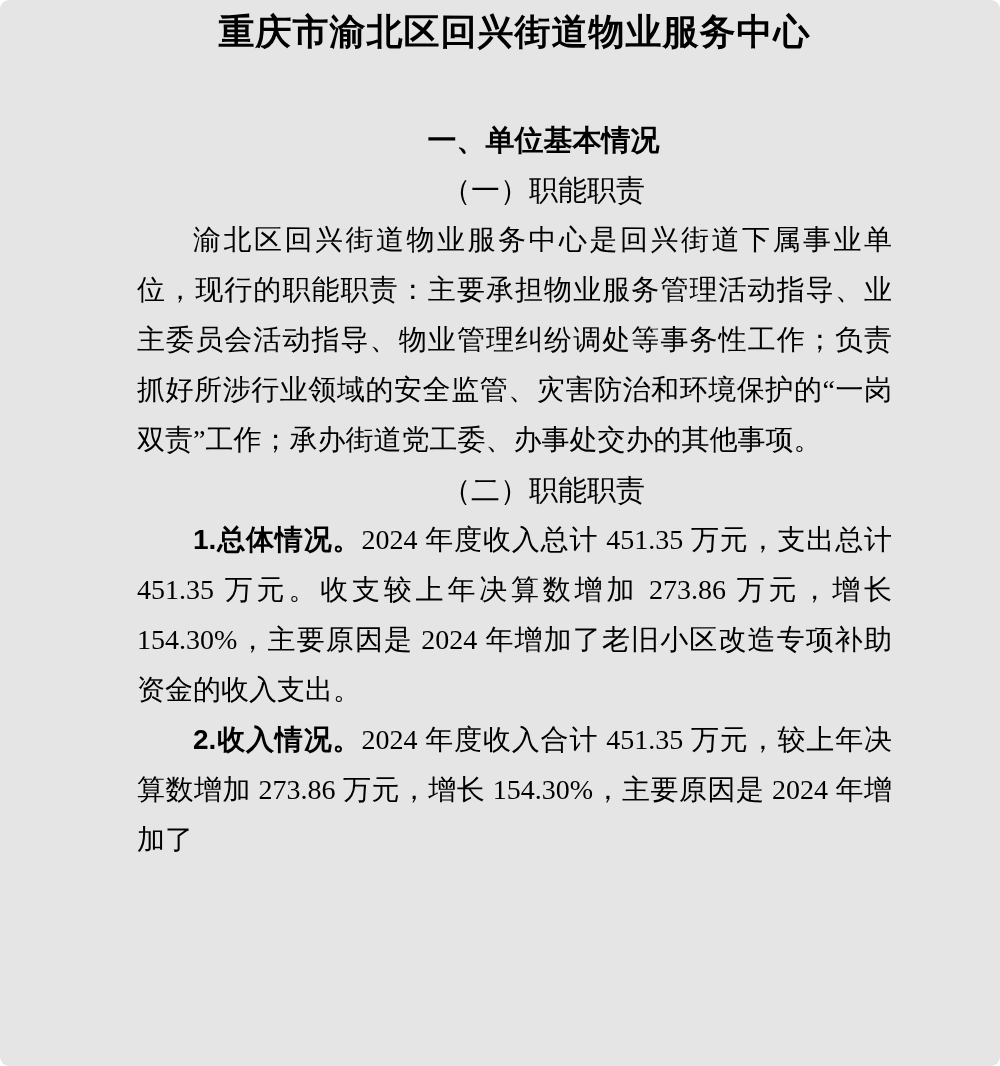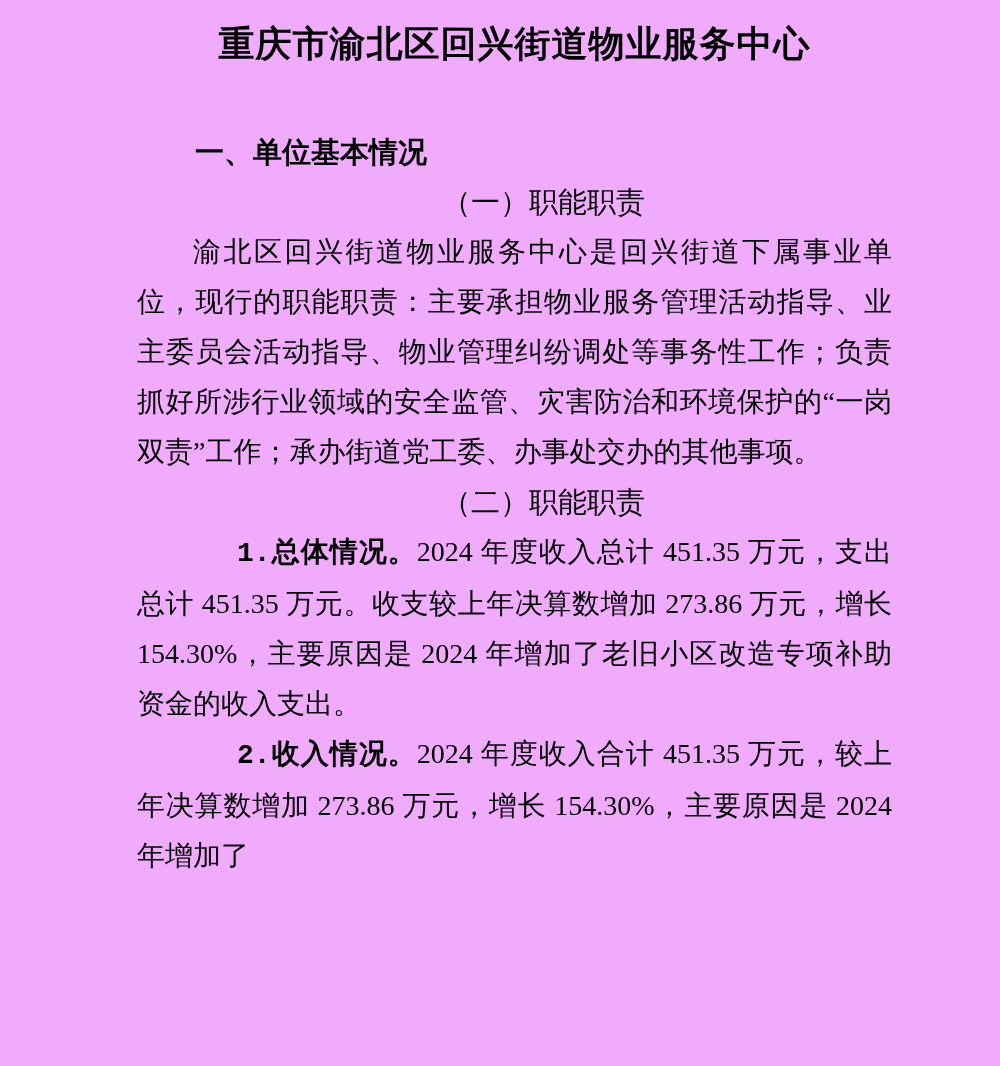--- a/index.html
+++ b/index.html
@@ -11,58 +11,58 @@
     width: 1000px;
     height: 1066px;
     overflow: hidden;
     color: #000000;
     font-family: "Liberation Serif", serif;
   }
   .page {
     box-sizing: border-box;
     width: 1000px;
     height: 1066px;
-    padding: 20px 108px 0 137px;
-    background: #f0abfc;
+    padding: 8px 108px 0 137px;
+    background: #e5e5e5;
+    border-radius: 9px;
   }
   .doc-title {
     text-align: center;
     font-weight: 700;
     font-size: 36px;
     line-height: 49px;
     letter-spacing: 1px;
     font-family: "Liberation Serif", serif;
   }
   .doc-content {
     margin-top: 58px;
     font-size: 28px;
     line-height: 50px;
     text-align: justify;
   }
   .doc-content .h1 {
     font-family: "Liberation Sans", sans-serif;
     font-weight: 700;
     font-size: 29px;
     text-indent: 2em;
-    text-align: left;
+    text-align: center;
   }
   .doc-content .h2 {
     font-family: "Liberation Serif", serif;
     font-size: 29px;
     text-indent: 2em;
     text-align: center;
   }
   .doc-content .p {
     text-indent: 2em;
     font-family: "Liberation Serif", serif;
   }
   .doc-content .p .lead {
-    font-family: Liberation Mono, monospace;
+    font-family: Liberation Sans, sans-serif;
     font-weight: 700;
-    margin-left: 44px;
   }
 </style>
 </head>
 <body>
 
 <div class="page">
   <div class="doc-title">
     <div>重庆市渝北区回兴街道物业服务中心</div>
   </div>
   <div class="doc-content">

